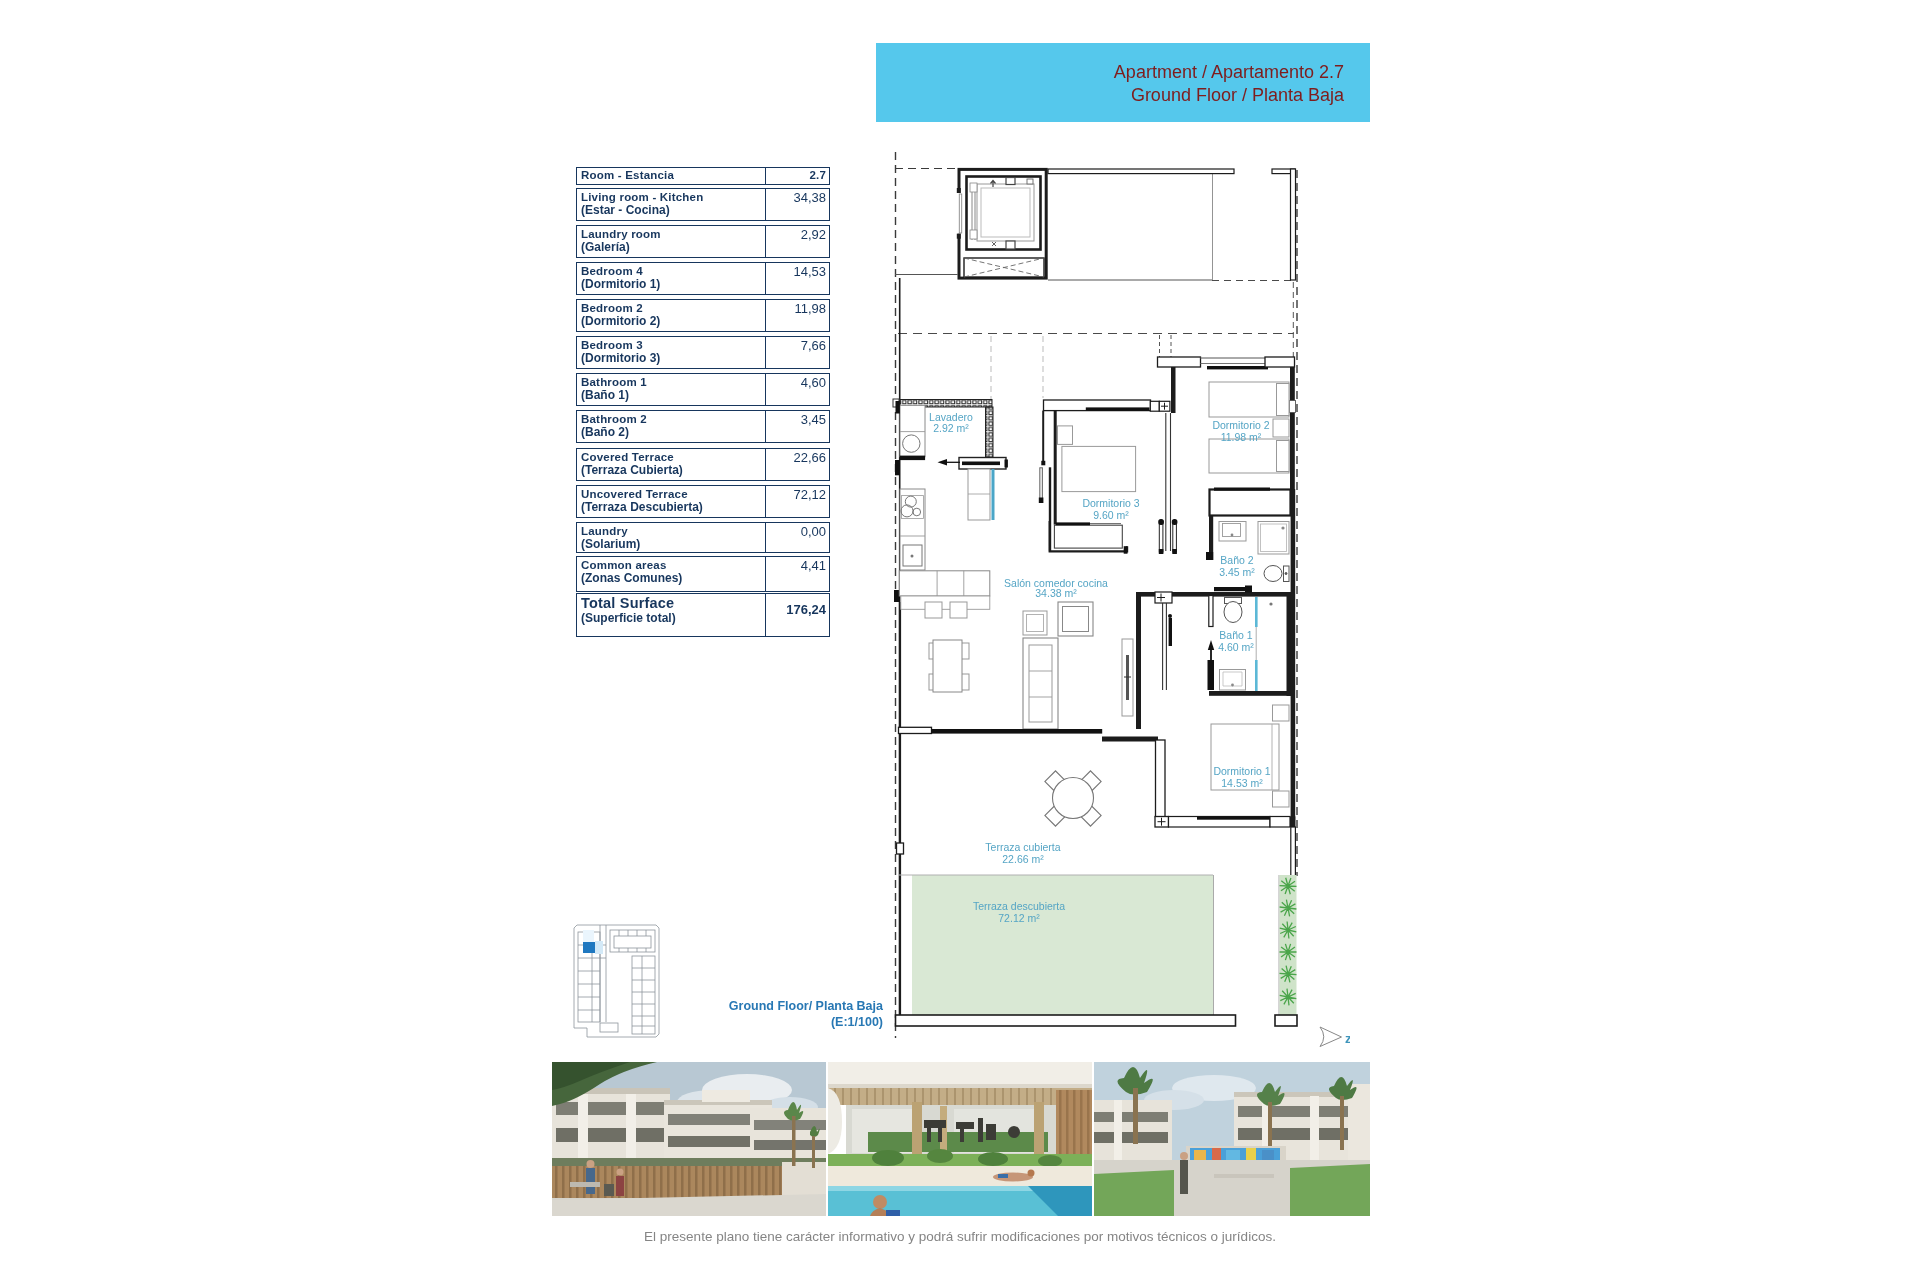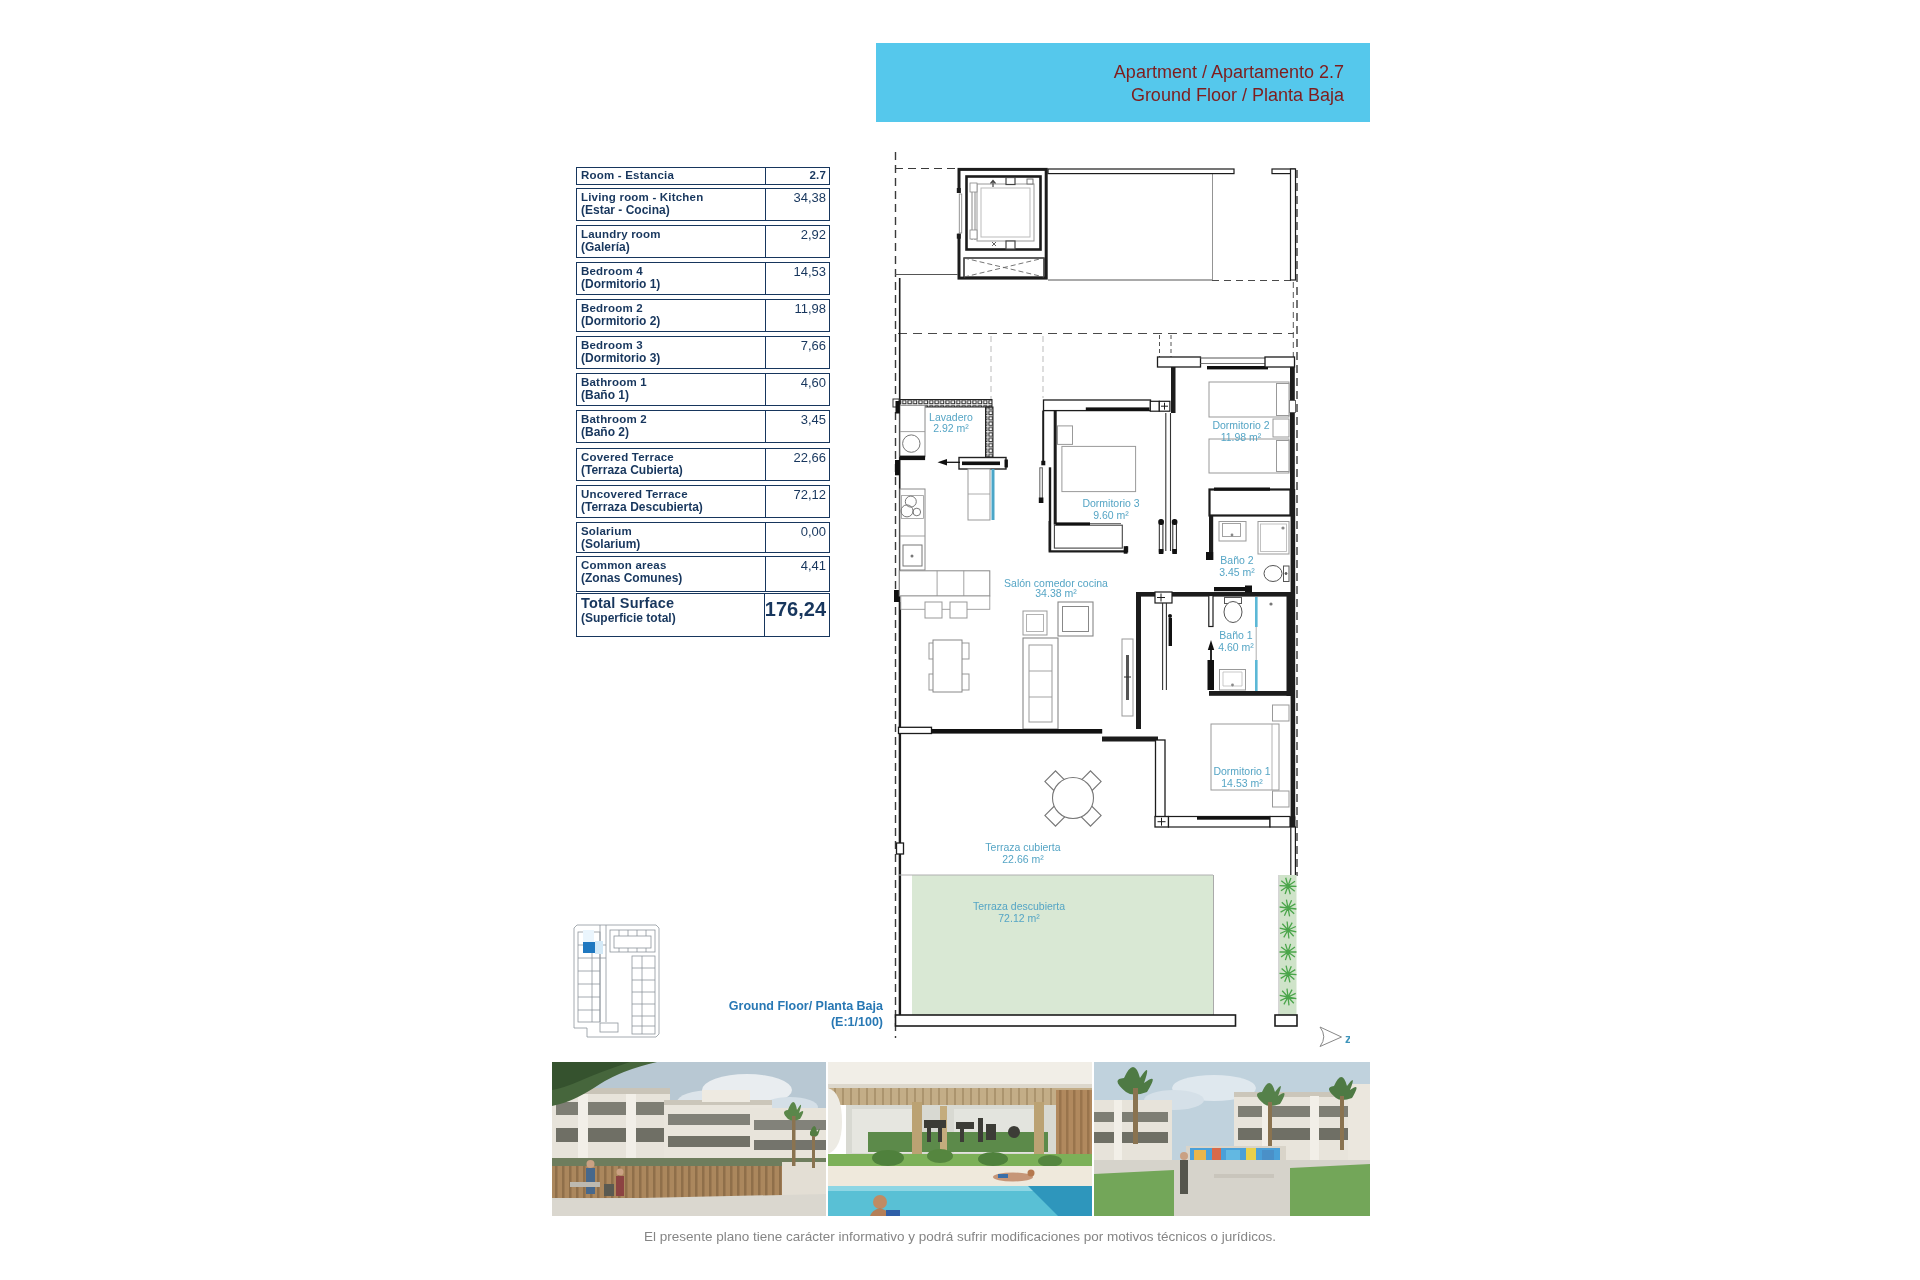--- a/index.html
+++ b/index.html
@@ -113,21 +113,21 @@
         <div class="main">Uncovered Terrace</div>
         <div class="sub">(Terraza Descubierta)</div>
       </div>
       <div class="tr val">72,12</div>
     </div>
 </div>
 
 <div class="trow" style="top:522px;height:31px;">
   <div class="tcells">
       <div class="tl">
-        <div class="main">Solarium</div>
+        <div class="main">Laundry</div>
         <div class="sub">(Solarium)</div>
       </div>
       <div class="tr val">0,00</div>
     </div>
 </div>
 
 <div class="trow" style="top:556px;height:36px;">
   <div class="tcells">
       <div class="tl">
         <div class="main">Common areas</div>
@@ -136,21 +136,21 @@
       <div class="tr val">4,41</div>
     </div>
 </div>
 
 <div class="trow" style="top:593px;height:44px;">
   <div class="tcells">
       <div class="tl">
         <div class="main" style="font-size:14.5px;line-height:17px;">Total Surface</div>
         <div class="sub">(Superficie total)</div>
       </div>
-      <div class="tr val" style="font-weight:bold;font-size:20px;padding-top:8px;">176,24</div>
+      <div class="tr val" style="font-weight:bold;font-size:13px;padding-top:8px;">176,24</div>
     </div>
 </div>
 
 <svg class="abs" style="left:880px;top:140px;" width="470" height="920" viewBox="880 140 470 920" fill="none">
 <defs>
 <pattern id="hatch" width="5.4" height="5.4" patternUnits="userSpaceOnUse">
   <rect x="0.8" y="0.8" width="3.4" height="3.4" fill="none" stroke="#222" stroke-width="1"></rect>
 </pattern>
 </defs>
 

